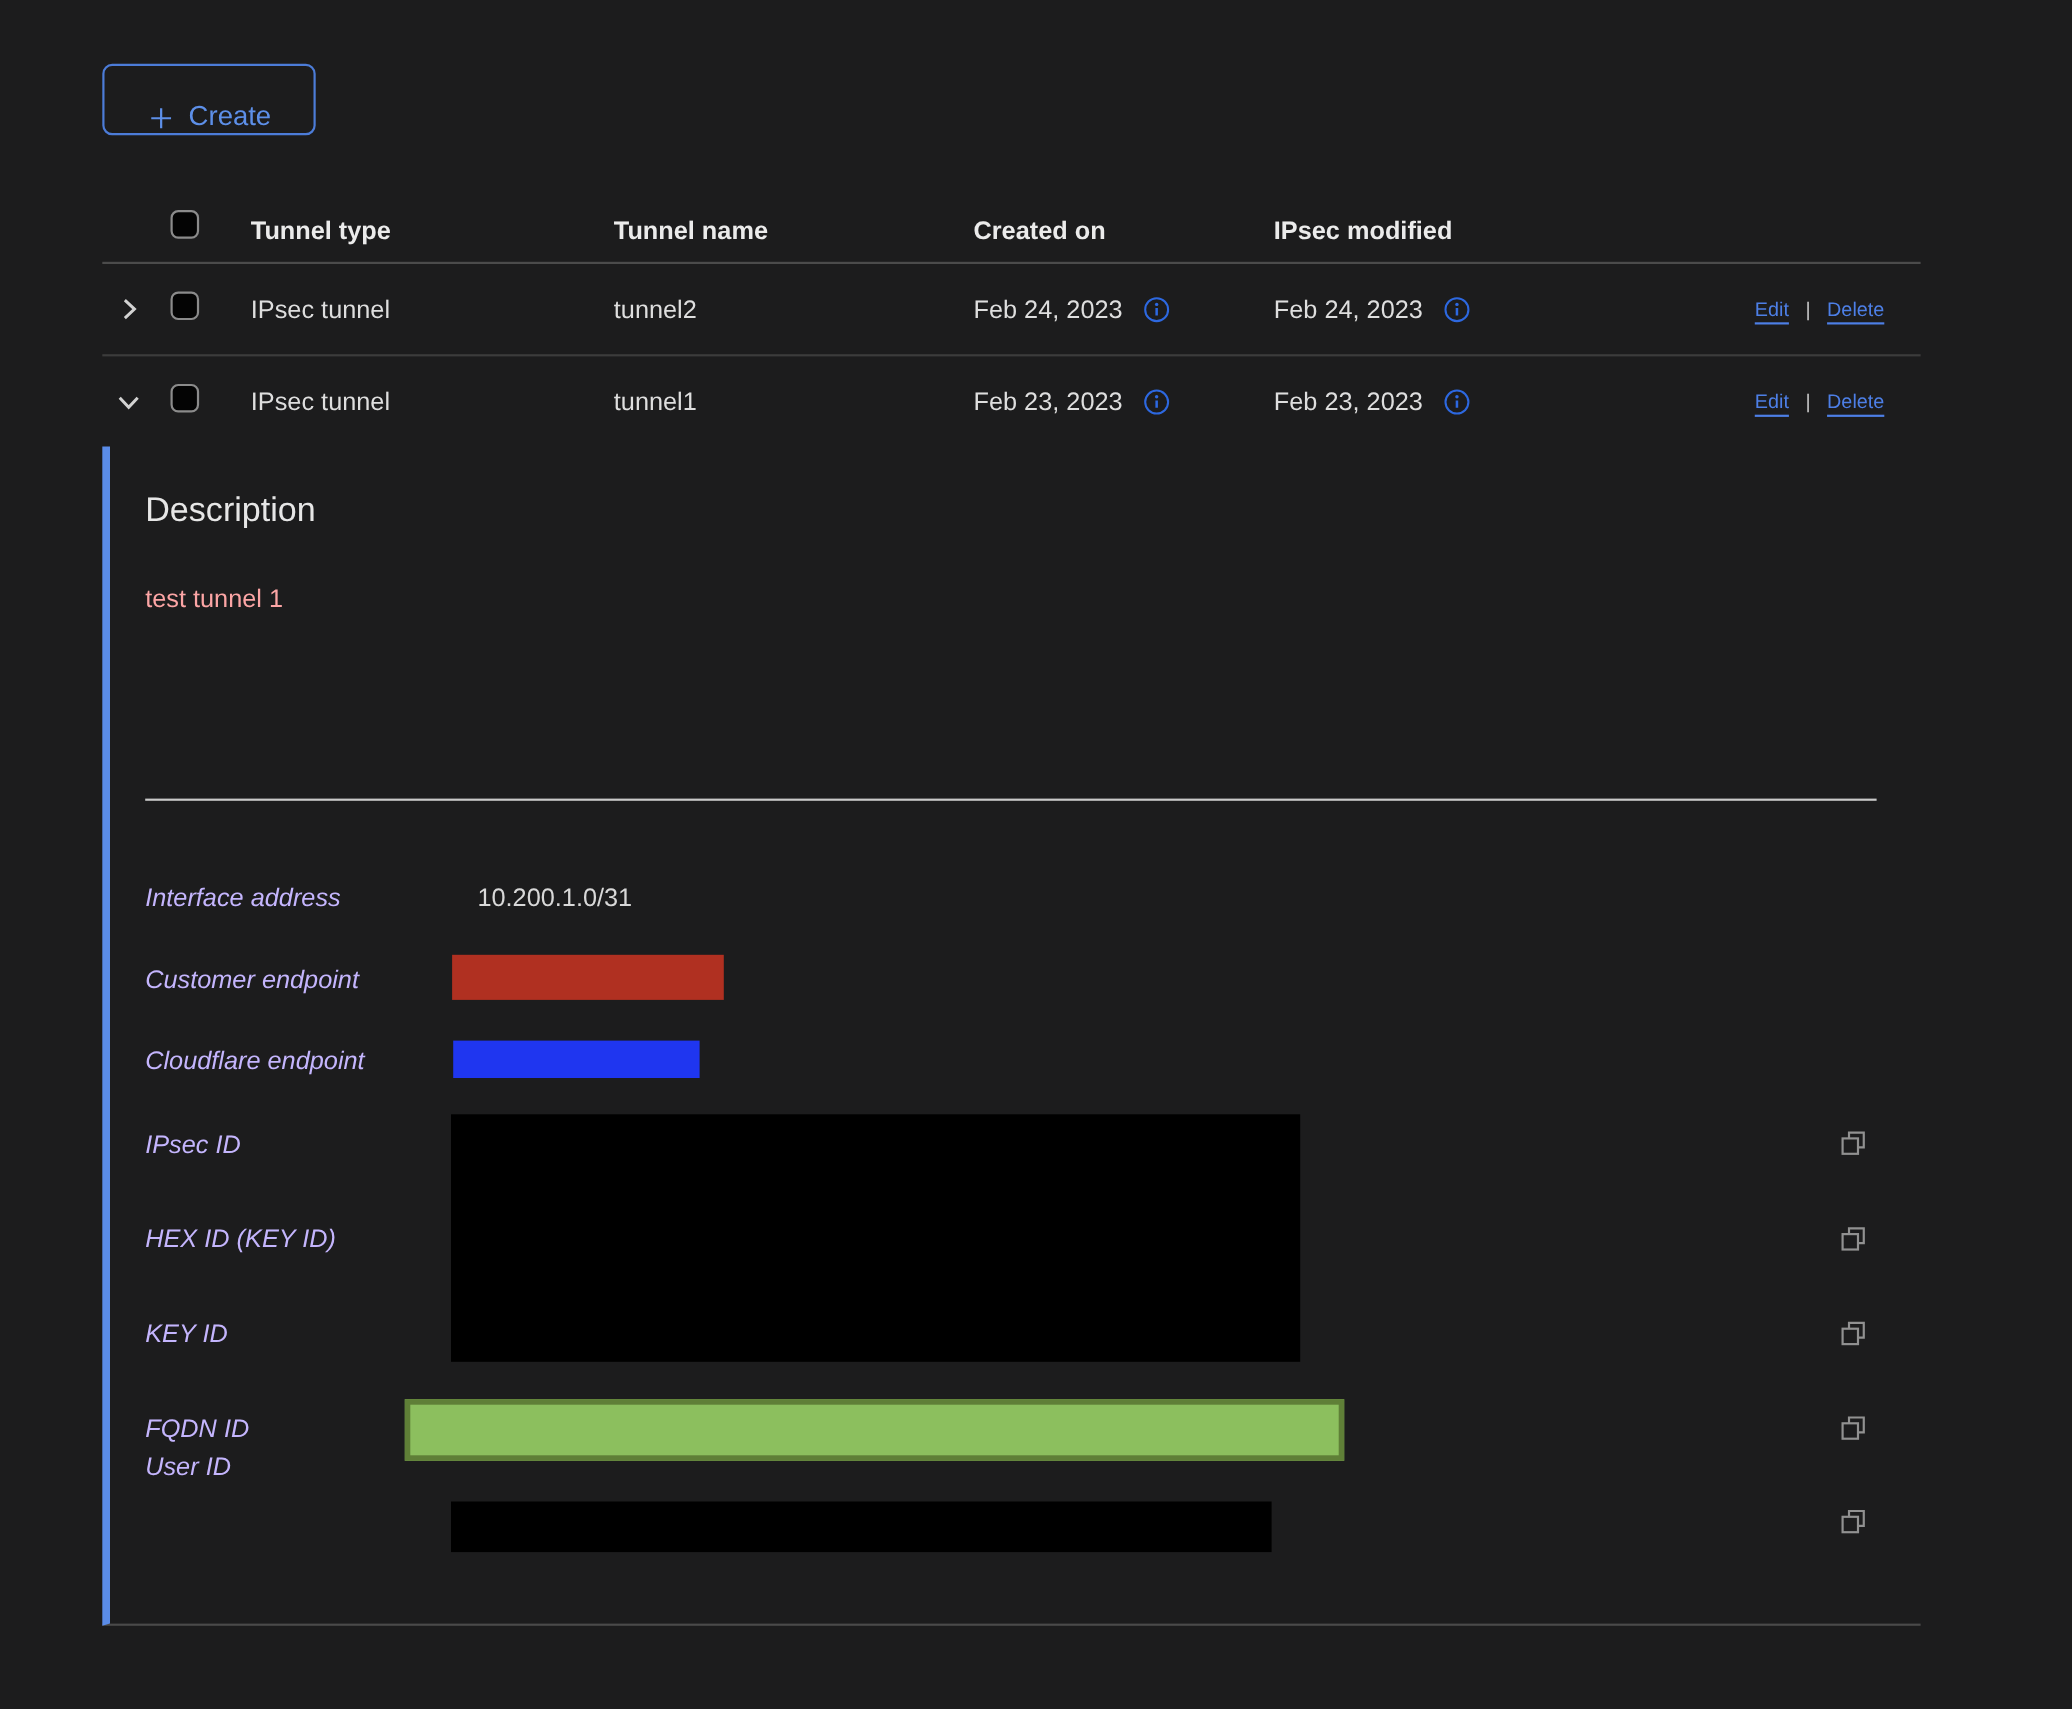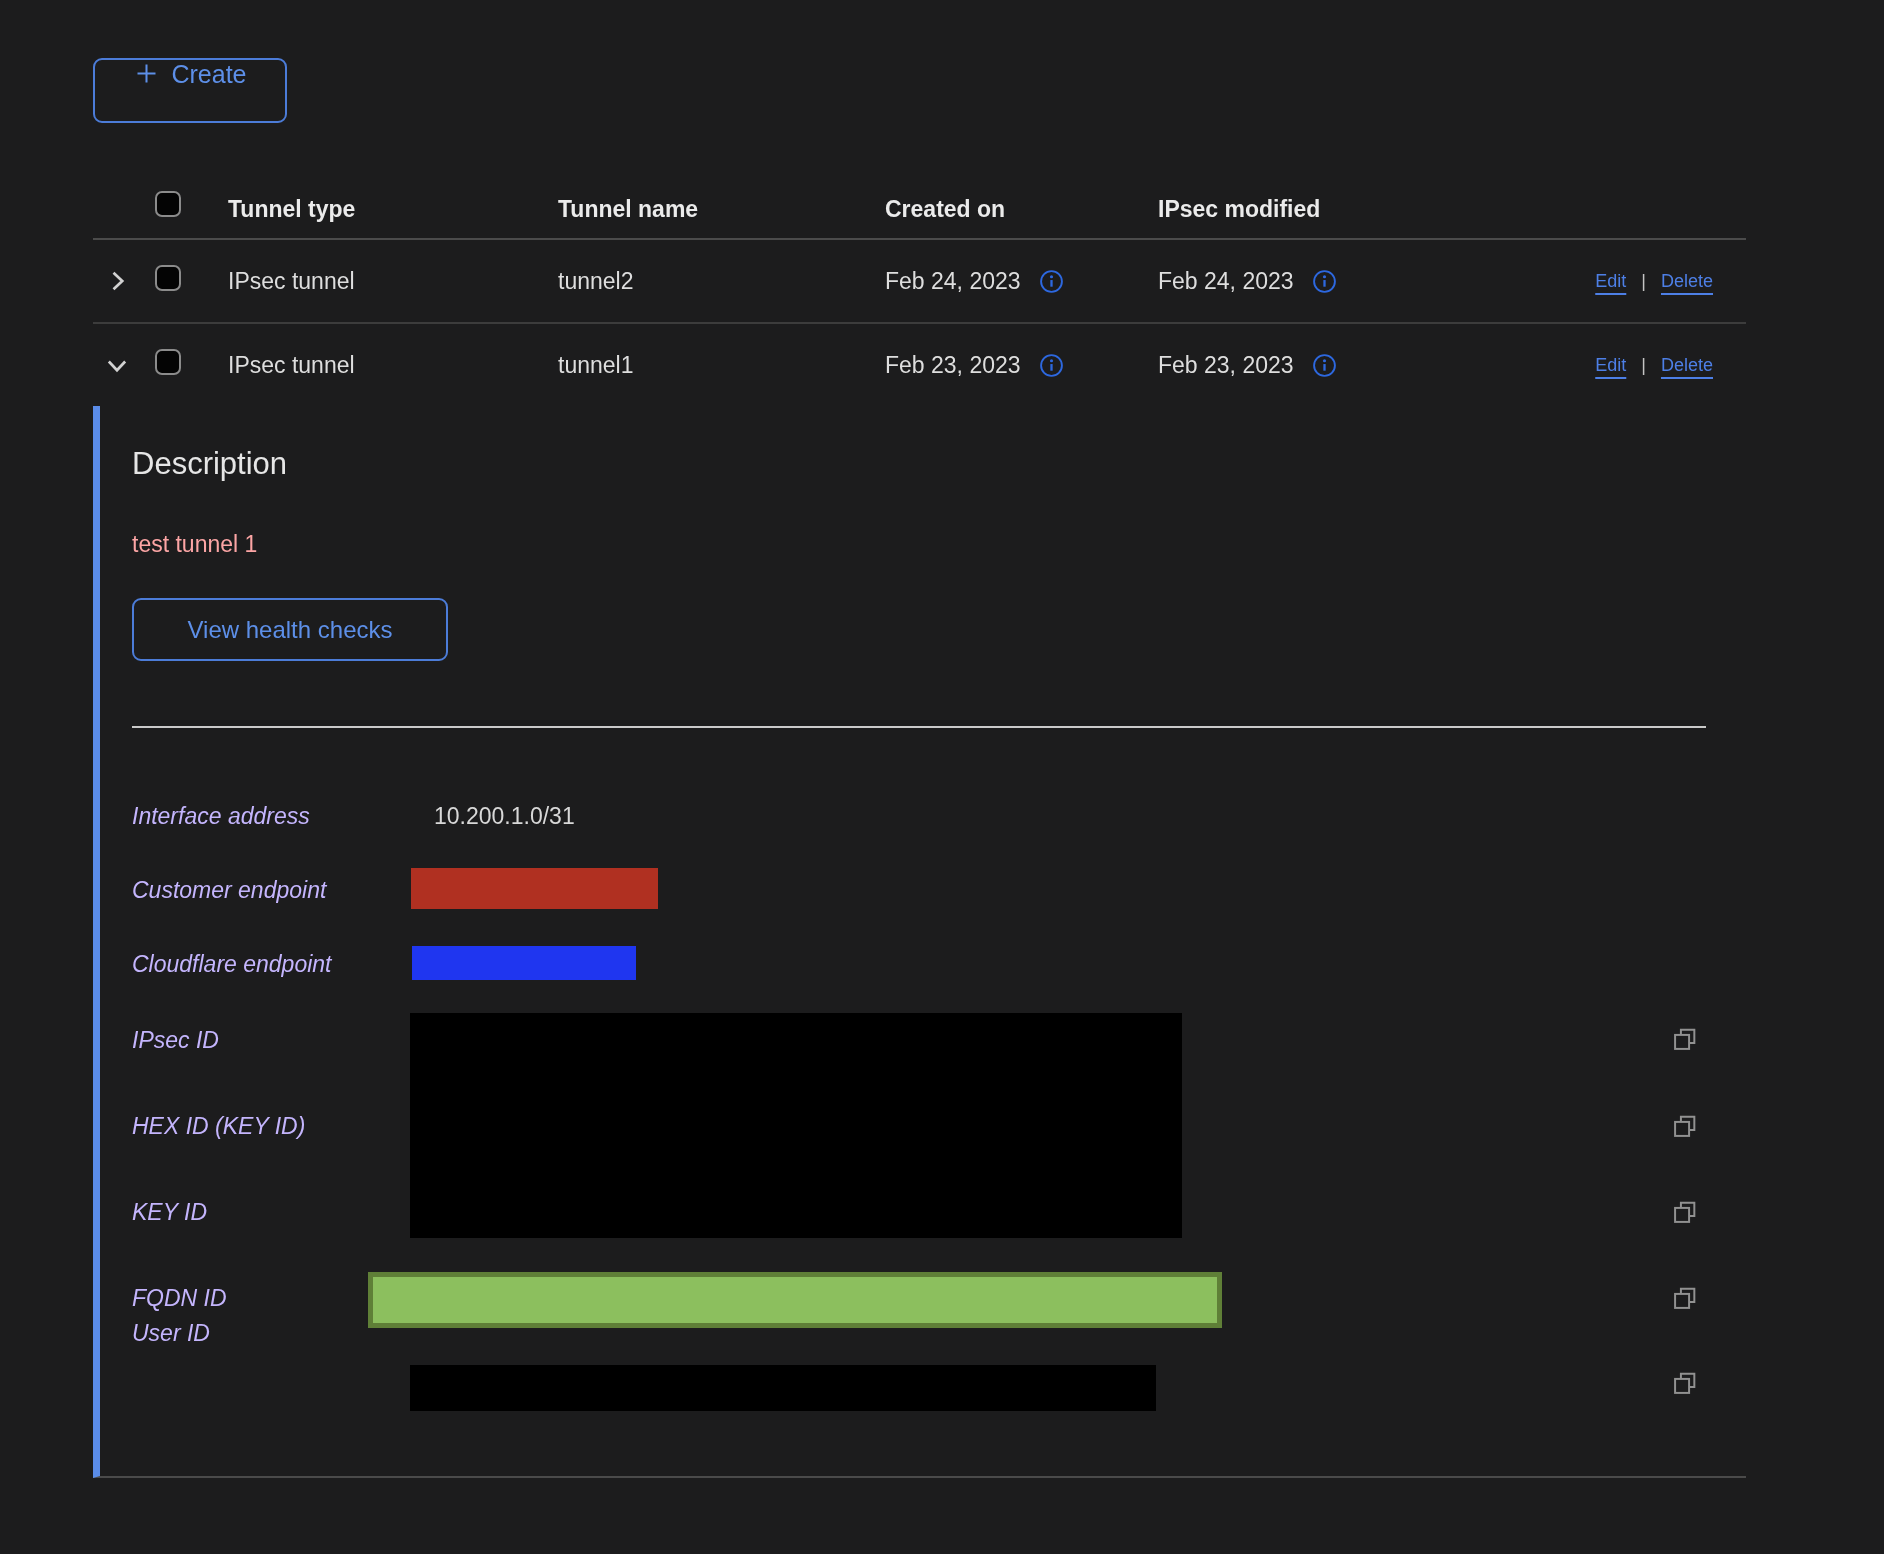--- a/index.html
+++ b/index.html
@@ -8,21 +8,21 @@
     background:#1c1c1d;
     font-family:"Liberation Sans","DejaVu Sans",sans-serif;
     color:#e4e4e4;
     overflow:hidden;
     position:relative;
   }
   
   .create-btn{
     position:absolute; left:93px; top:58px;
     width:194px; height:65px;
-    display:flex; align-items:flex-start; justify-content:center; gap:11px;
+    display:flex; align-items:flex-end; justify-content:center; gap:11px;
     background:transparent;
     border:2px solid #4c7cd8; border-radius:9px;
     color:#5d8fe8; font-size:25px;
     font-family:inherit;
     cursor:pointer;
   }
   .create-btn svg{ width:27px; height:27px; }
   
   .table{ position:absolute; left:93px; top:150px; width:1653px; }
   .thead,.trow{
@@ -164,23 +164,20 @@
       <span class="sep">|</span>
       <span class="link">Delete</span>
     </div>
   </div>
 
   <div class="details">
 
     <div class="abs desc-label">Description</div>
     <div class="abs desc-value">test tunnel 1</div>
 
-    <button class="abs health-btn">
-      <span>View health checks</span>
-    </button>
 
     <div class="abs light-divider"></div>
 
     <div class="abs dlabel" style="top:397px">Interface address</div>
     <div class="abs dvalue" style="top:397px">10.200.1.0/31</div>
 
     <div class="abs dlabel" style="top:471px">Customer endpoint</div>
     <div class="block red"></div>
 
     <div class="abs dlabel" style="top:545px">Cloudflare endpoint</div>

